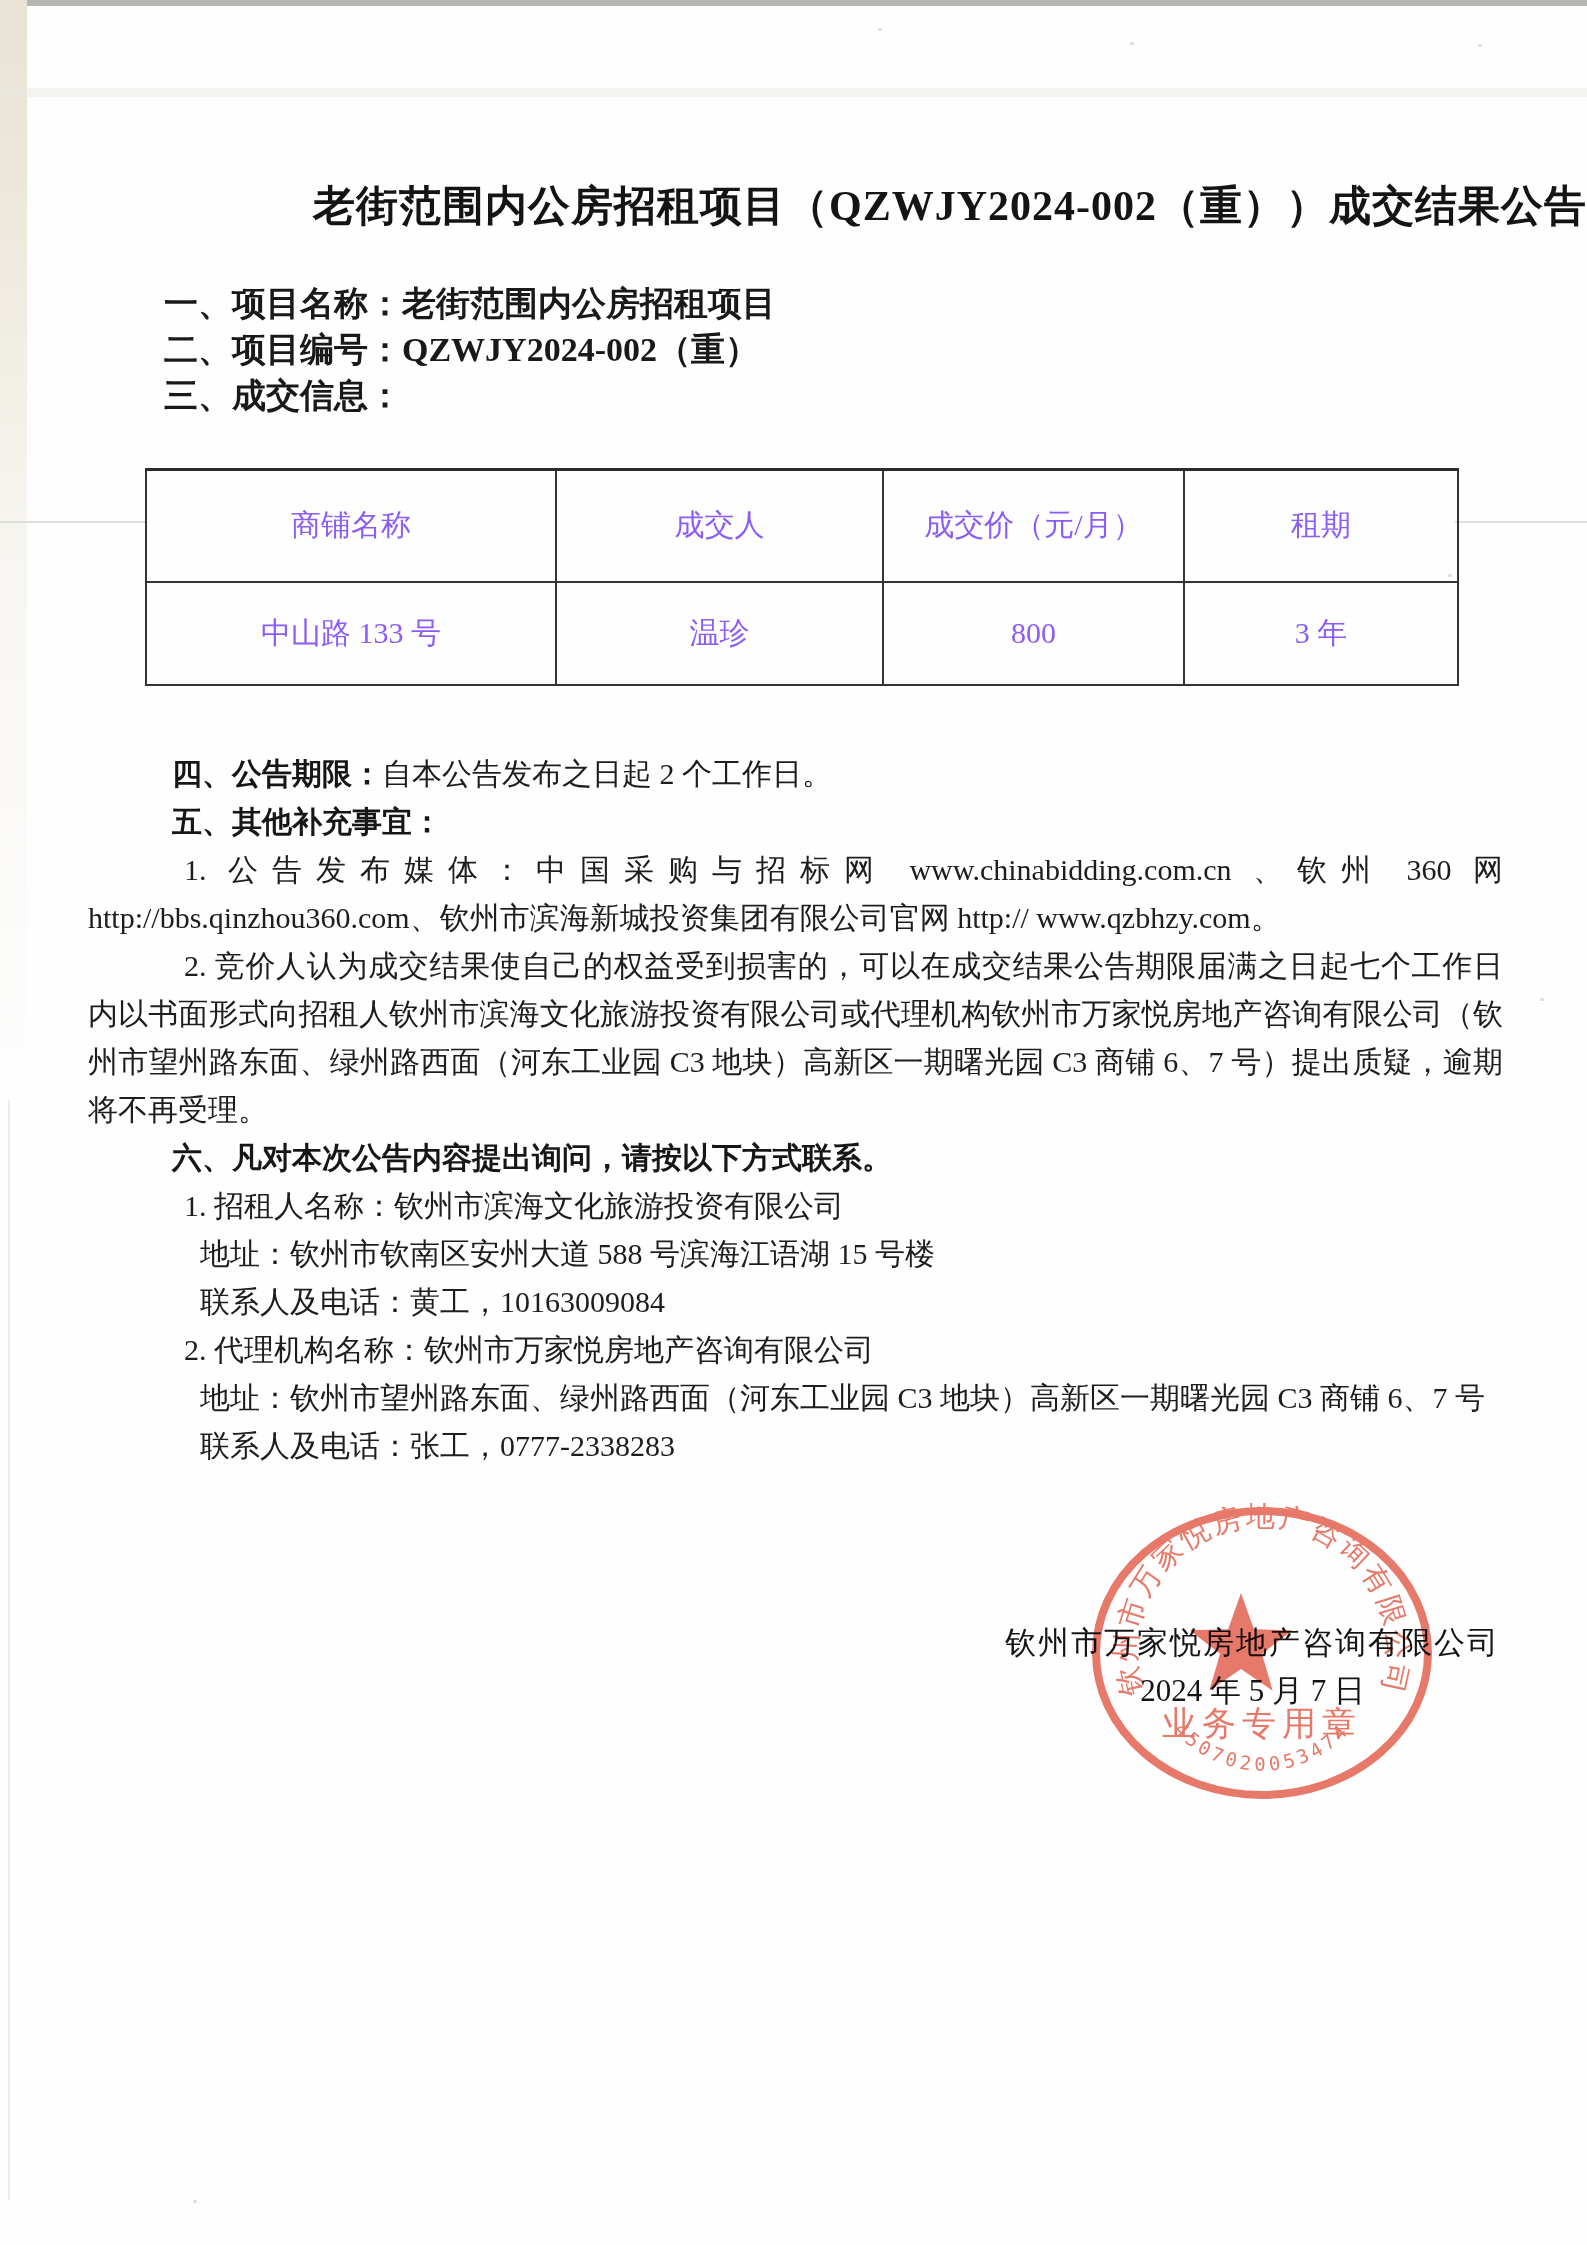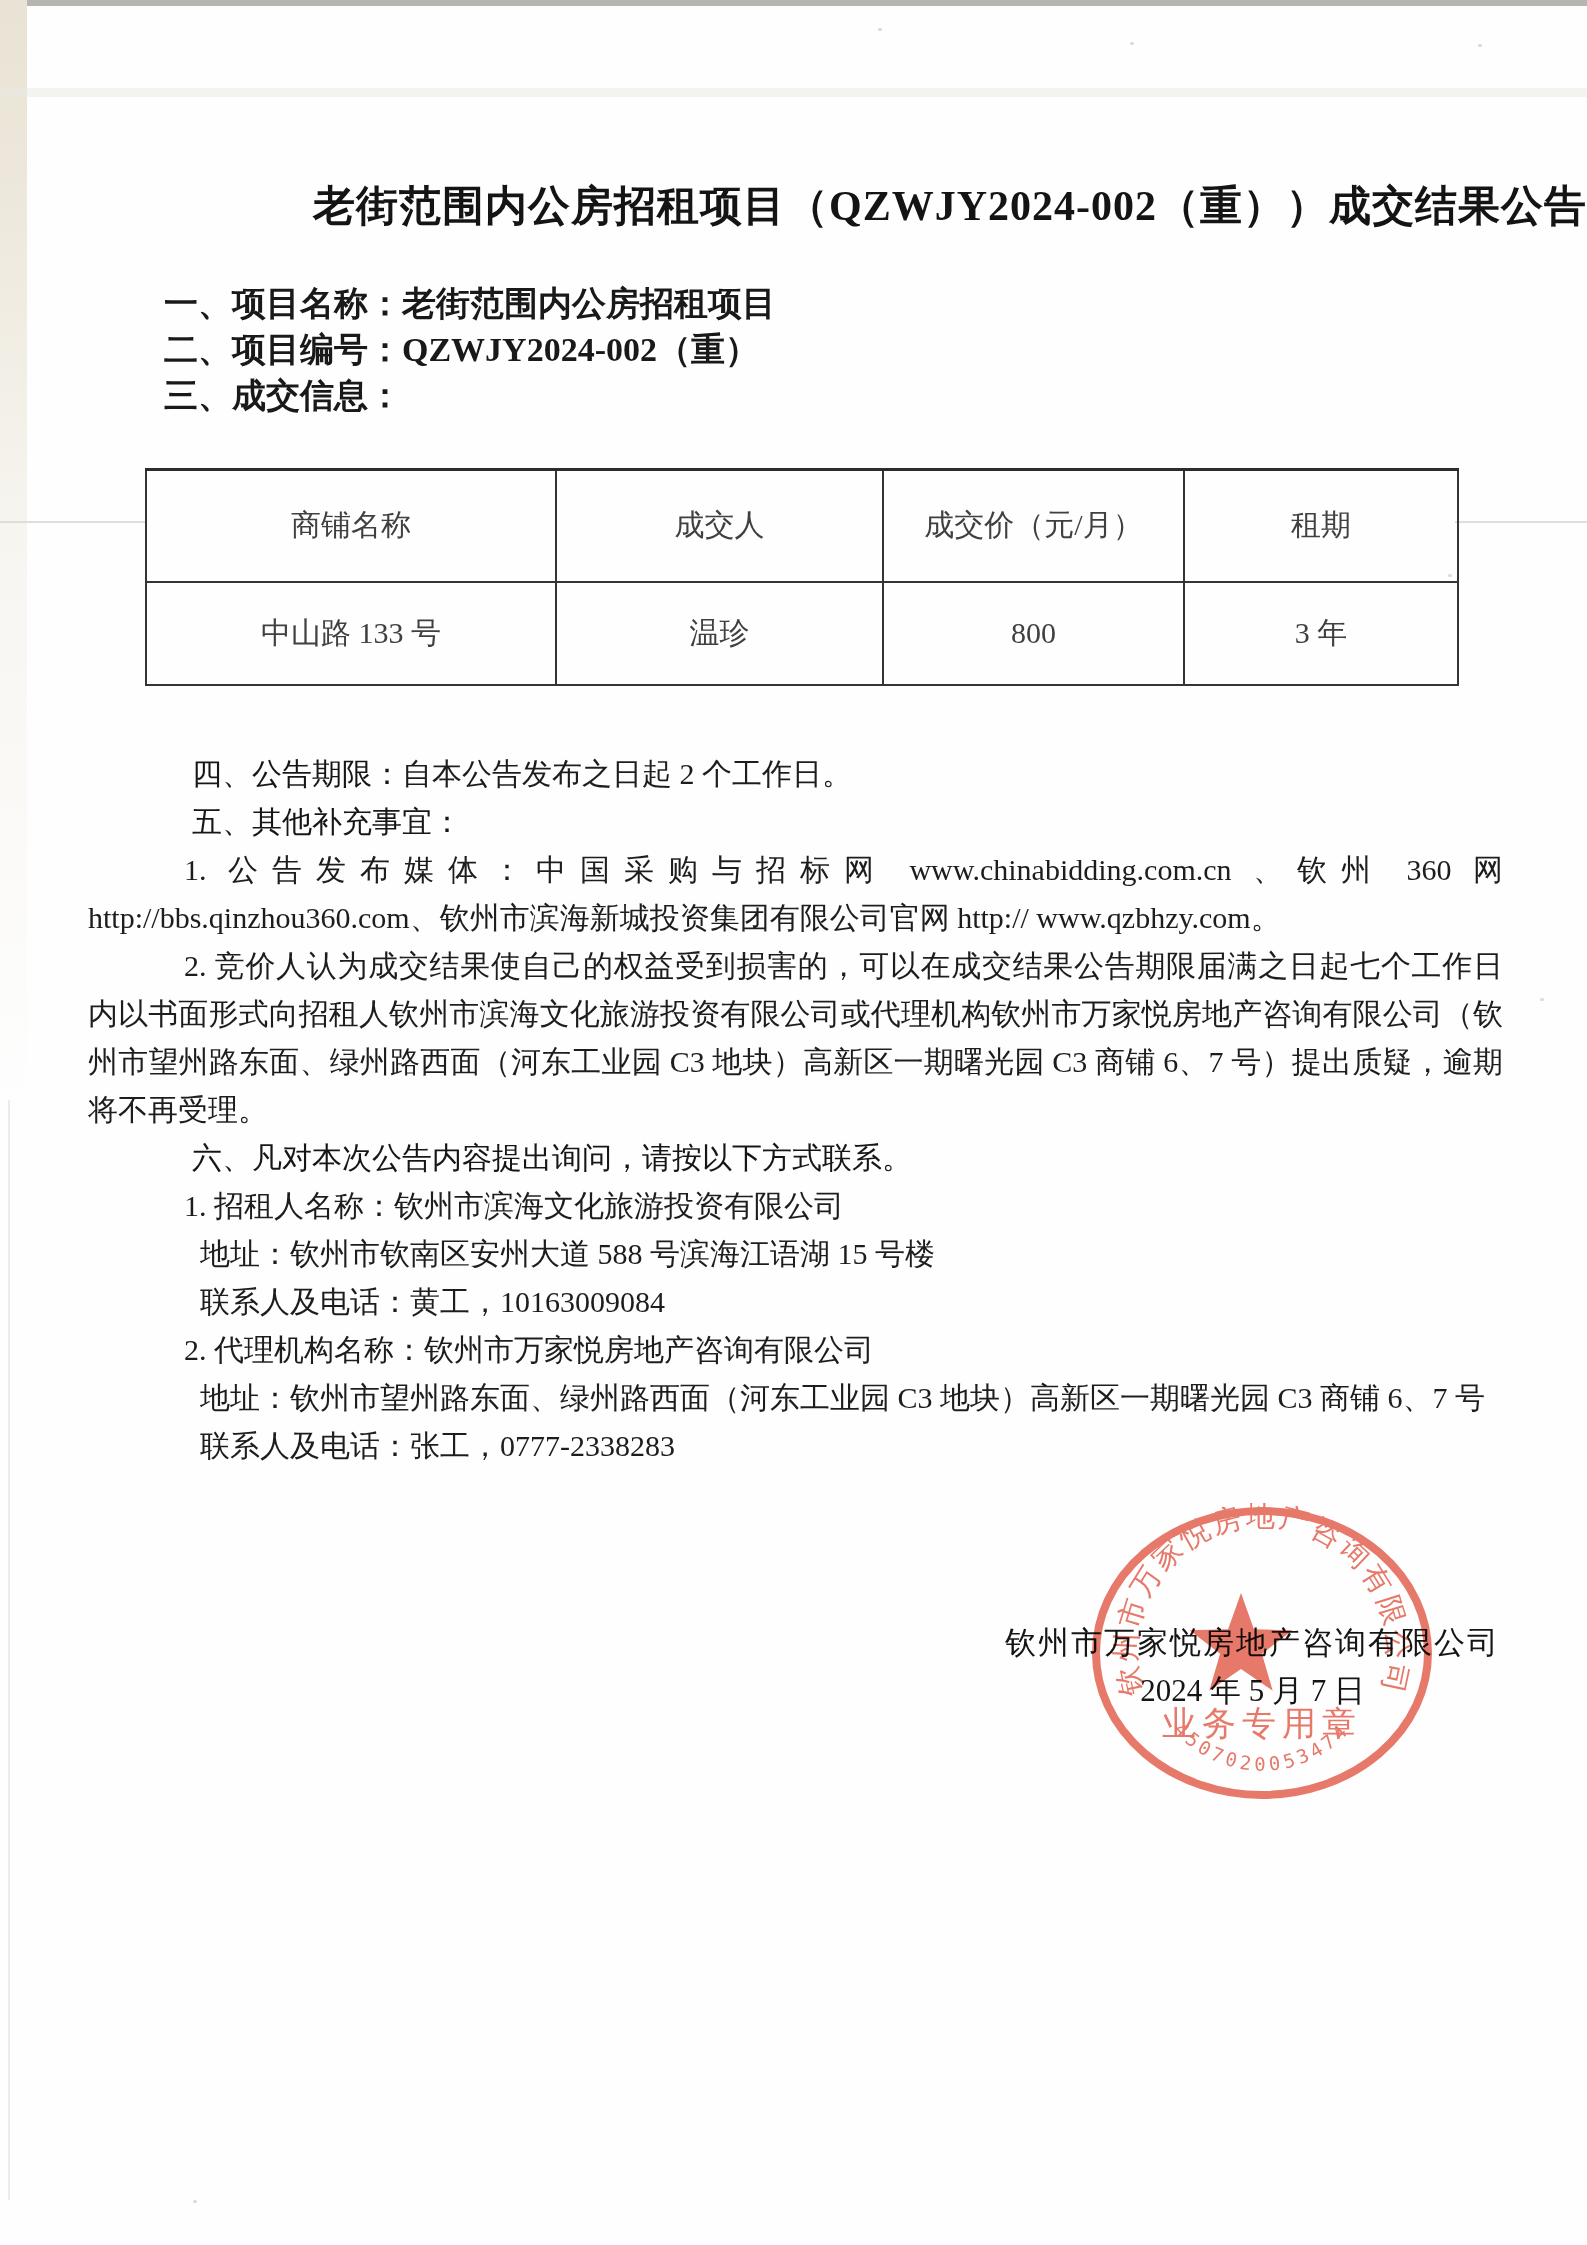--- a/index.html
+++ b/index.html
@@ -34,27 +34,27 @@
   }
   .items > div { text-indent:76px; }
 
   .body-block {
     position:absolute; top:750px; left:88px; right:84px;
     font-size:30px; line-height:48px; text-align:justify; color:#1d1d1d;
   }
   .sec   { text-indent:84px; }
   .para  { text-indent:96px; }
   .sub   { text-indent:112px; }
-  .hd    { font-weight:400; color:#161616;margin-left:20px; }
+  .hd    { font-weight:700; color:#161616; }
 
   
   .deal-table {
     position:absolute; top:468px; left:145px;
     border-collapse:collapse; table-layout:fixed; width:1312px;
-    font-size:30px; color:#404040;
+    font-size:30px; color:#8b5cf6;
   }
   .deal-table th, .deal-table td {
     border:2px solid #343434; text-align:center; vertical-align:middle;
     font-weight:400; padding:0;
   }
   .deal-table { border-top:3px solid #2c2c2c; }
   .deal-table tr.hrow  { height:112px; }
   .deal-table tr.drow  { height:103px; }
 
   

